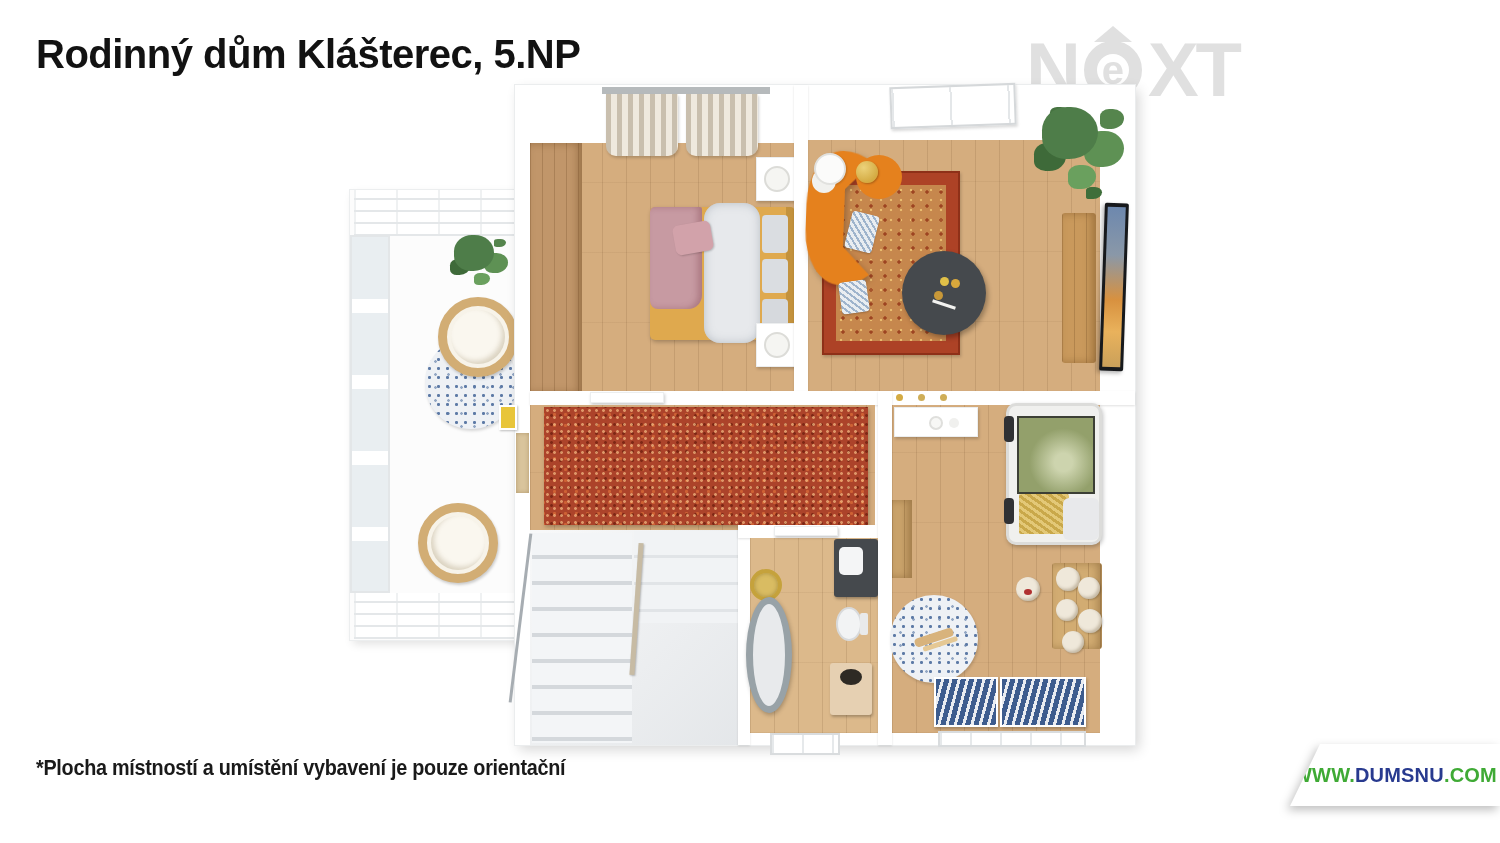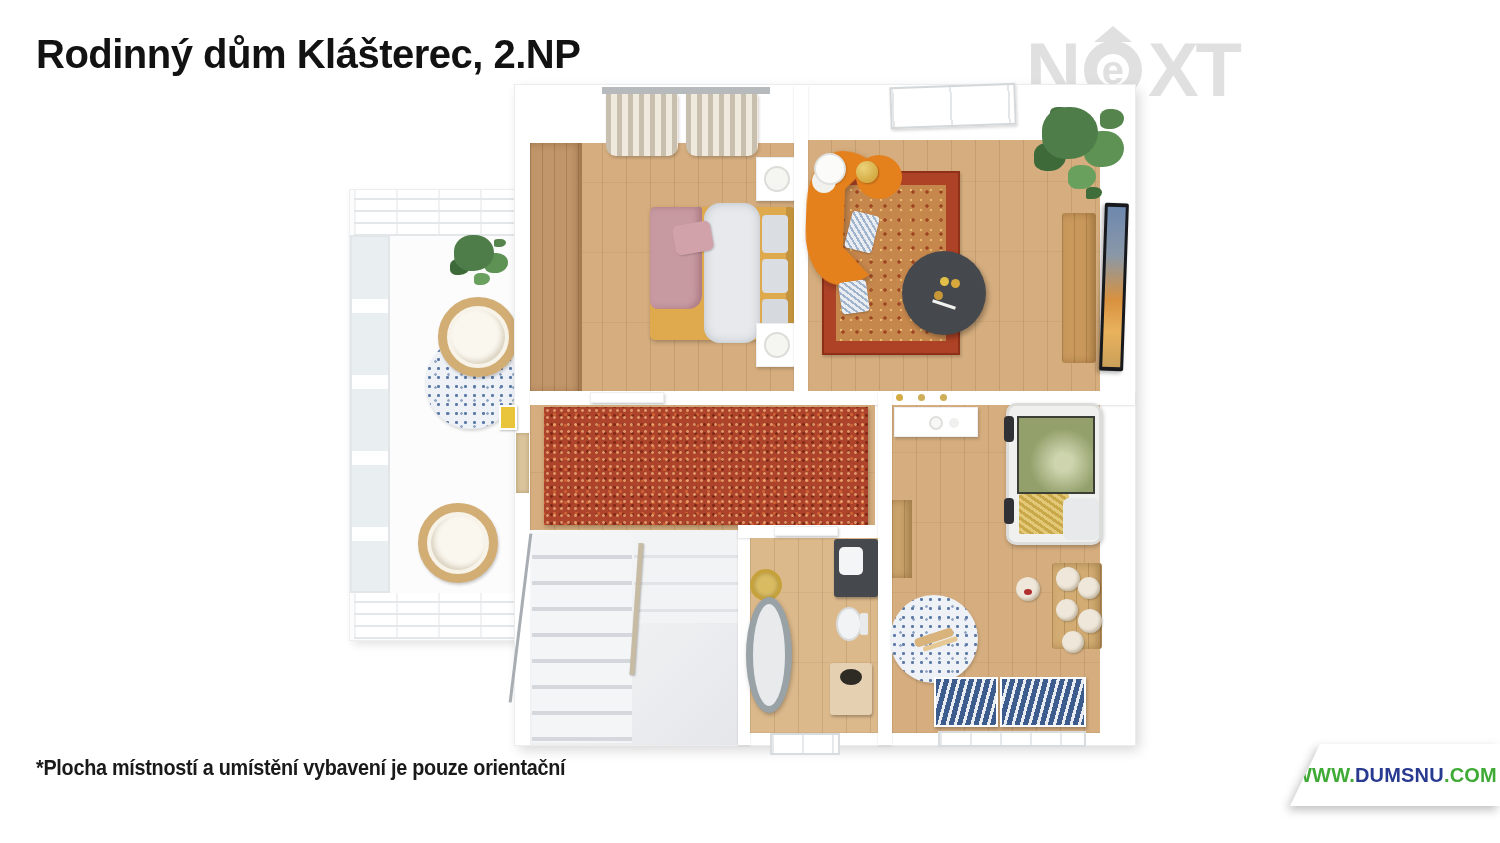--- a/index.html
+++ b/index.html
@@ -78,21 +78,21 @@
   .tv{background:#17191c;border-radius:2px;transform:rotate(2deg);box-shadow:-2px 2px 4px rgba(0,0,0,.3)}
   .tv-screen{left:3px;top:4px;right:3px;bottom:4px;background:linear-gradient(180deg,#6d88ae 0%,#8a98a8 30%,#d8913f 58%,#e9b25c 78%,#caa05a 100%)}
   .curtains{background-image:repeating-linear-gradient(90deg,#c9bfae 0 5px,#efe9de 5px 11px);border-radius:0 0 10px 10px;box-shadow:1px 2px 3px rgba(0,0,0,.18)}
   .radiator{background:repeating-linear-gradient(105deg,var(--radiator-blue) 0 5px,#e9ecf1 5px 8px);border:2px solid #fff;box-shadow:1px 2px 3px rgba(0,0,0,.25)}
   .teddy{background:#efe8da;border-radius:50%;box-shadow:inset -2px -2px 3px rgba(120,100,70,.35),1px 1px 2px rgba(0,0,0,.2)}
   .frame-flat{background:#fff;border:2px solid #d9dcde;background-image:repeating-linear-gradient(90deg,#e6e9eb 0 2px,transparent 2px 30px)}
 </style>
 </head>
 <body>
 
-<h1 class="abs title">Rodinný dům Klášterec, 2.NP</h1>
+<h1 class="abs title">Rodinný dům Klášterec, 5.NP</h1>
 
 <div class="abs next-logo">
   <span class="next-letter">N</span>
   <span class="next-ering">
     <span class="next-caret"></span>
     <span class="next-e">e</span>
   </span>
   <span class="next-letter">X</span>
   <span class="next-letter">T</span>
 </div>

